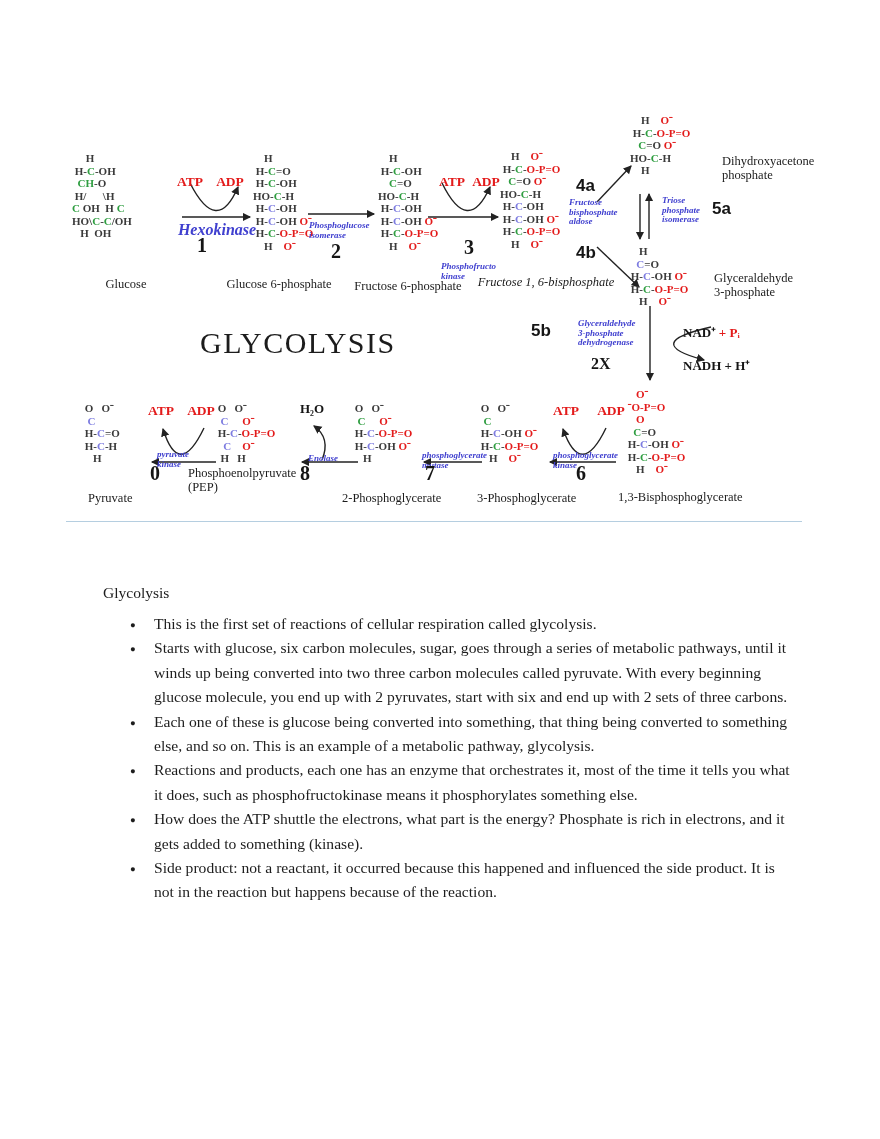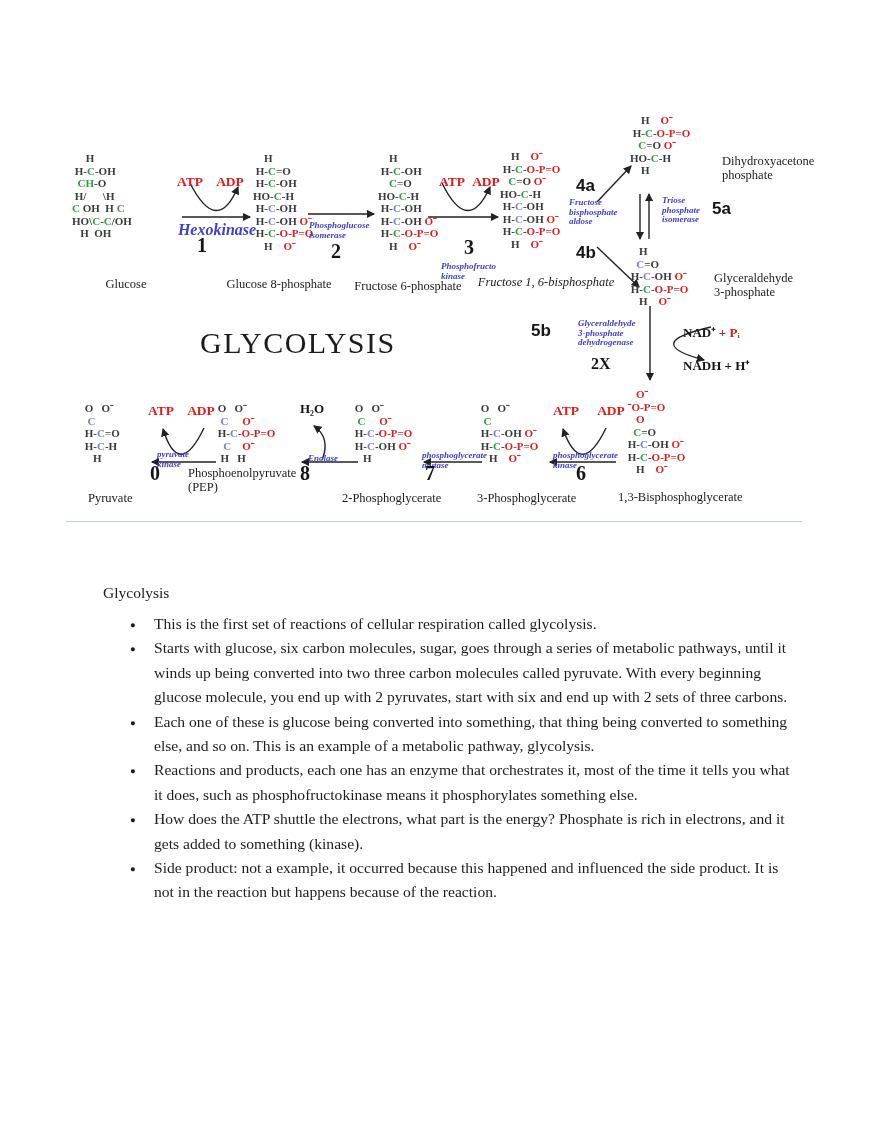--- a/index.html
+++ b/index.html
@@ -64,21 +64,21 @@
       <path d="M288,362 H232" marker-end="url(#ah)"></path>
       <path d="M252,360 Q261,338 244,326" marker-end="url(#ah)"></path>
       <path d="M146,362 H82" marker-end="url(#ah)"></path>
       <path d="M134,328 Q109,380 93,329" marker-end="url(#ah)"></path>
     </g>
   </svg>
   <div id="mol-layer">
       <div class="mol" style="left: 2px; top: 52px;"><div class="mol-line"><span>     H</span></div><div class="mol-line"><span> H-</span><span class="cg">C</span><span>-OH</span></div><div class="mol-line"><span>  </span><span class="cg">CH</span><span>-O</span></div><div class="mol-line"><span> H/      \H</span></div><div class="mol-line"><span class="cg">C</span><span> OH  H </span><span class="cg">C</span></div><div class="mol-line"><span>HO\</span><span class="cg">C</span><span>-</span><span class="cg">C</span><span>/OH</span></div><div class="mol-line"><span>   H  OH</span></div></div>
       <div class="mol-name ctr" style="left: 56px; top: 178px;">Glucose</div>
       <div class="mol" style="left: 183px; top: 52px;"><div class="mol-line"><span>    H</span></div><div class="mol-line"><span> H-</span><span class="cg">C</span><span>=O</span></div><div class="mol-line"><span> H-</span><span class="cg">C</span><span>-OH</span></div><div class="mol-line"><span>HO-</span><span class="cg">C</span><span>-H</span></div><div class="mol-line"><span> H-</span><span class="cb">C</span><span>-OH</span></div><div class="mol-line"><span> H-</span><span class="cb">C</span><span>-OH </span><span class="cr">O⁻</span></div><div class="mol-line"><span> H-</span><span class="cg">C</span><span>-</span><span class="cr">O-P=O</span></div><div class="mol-line"><span>    H    </span><span class="cr">O⁻</span></div></div>
-      <div class="mol-name ctr" style="left: 209px; top: 178px;">Glucose 8-phosphate</div>
+      <div class="mol-name ctr" style="left: 209px; top: 178px;">Glucose 6-phosphate</div>
       <div class="mol" style="left: 308px; top: 52px;"><div class="mol-line"><span>    H</span></div><div class="mol-line"><span> H-</span><span class="cg">C</span><span>-OH</span></div><div class="mol-line"><span>    </span><span class="cg">C</span><span>=O</span></div><div class="mol-line"><span>HO-</span><span class="cg">C</span><span>-H</span></div><div class="mol-line"><span> H-</span><span class="cb">C</span><span>-OH</span></div><div class="mol-line"><span> H-</span><span class="cb">C</span><span>-OH </span><span class="cr">O⁻</span></div><div class="mol-line"><span> H-</span><span class="cg">C</span><span>-</span><span class="cr">O-P=O</span></div><div class="mol-line"><span>    H    </span><span class="cr">O⁻</span></div></div>
       <div class="mol-name ctr" style="left: 338px; top: 180px;">Fructose 6-phosphate</div>
       <div class="mol" style="left: 430px; top: 50px;"><div class="mol-line"><span>    H    </span><span class="cr">O⁻</span></div><div class="mol-line"><span> H-</span><span class="cg">C</span><span>-</span><span class="cr">O-P=O</span></div><div class="mol-line"><span>   </span><span class="cg">C</span><span>=O </span><span class="cr">O⁻</span></div><div class="mol-line"><span>HO-</span><span class="cg">C</span><span>-H</span></div><div class="mol-line"><span> H-</span><span class="cb">C</span><span>-OH</span></div><div class="mol-line"><span> H-</span><span class="cb">C</span><span>-OH </span><span class="cr">O⁻</span></div><div class="mol-line"><span> H-</span><span class="cg">C</span><span>-</span><span class="cr">O-P=O</span></div><div class="mol-line"><span>    H    </span><span class="cr">O⁻</span></div></div>
       <div class="mol-name ctr" style="left: 476px; top: 176px; font-style: italic;">Fructose 1, 6-bisphosphate</div>
       <div class="mol" style="left: 560px; top: 14px;"><div class="mol-line"><span>    H    </span><span class="cr">O⁻</span></div><div class="mol-line"><span> H-</span><span class="cg">C</span><span>-</span><span class="cr">O-P=O</span></div><div class="mol-line"><span>   </span><span class="cg">C</span><span>=O </span><span class="cr">O⁻</span></div><div class="mol-line"><span>HO-</span><span class="cg">C</span><span>-H</span></div><div class="mol-line"><span>    H</span></div></div>
       <div class="mol-name" style="left: 652px; top: 55px;">Dihydroxyacetone
 phosphate</div>
       <div class="mol" style="left: 558px; top: 145px;"><div class="mol-line"><span>    H</span></div><div class="mol-line"><span>   </span><span class="cb">C</span><span>=O</span></div><div class="mol-line"><span> H-</span><span class="cb">C</span><span>-OH </span><span class="cr">O⁻</span></div><div class="mol-line"><span> H-</span><span class="cg">C</span><span>-</span><span class="cr">O-P=O</span></div><div class="mol-line"><span>    H    </span><span class="cr">O⁻</span></div></div>
       <div class="mol-name" style="left: 644px; top: 172px;">Glyceraldehyde
 3-phosphate</div>
@@ -144,15 +144,15 @@
 <div class="divider"></div>
 
 <div class="notes">
   <p class="notes-title">Glycolysis</p>
   <ul id="bullets">
       <li>This is the first set of reactions of cellular respiration called glycolysis.</li>
       <li>Starts with glucose, six carbon molecules, sugar, goes through a series of metabolic pathways, until it winds up being converted into two three carbon molecules called pyruvate. With every beginning glucose molecule, you end up with 2 pyruvates, start with six and end up with 2 sets of three carbons.</li>
       <li>Each one of these is glucose being converted into something, that thing being converted to something else, and so on. This is an example of a metabolic pathway, glycolysis.</li>
       <li>Reactions and products, each one has an enzyme that orchestrates it, most of the time it tells you what it does, such as phosphofructokinase means it phosphorylates something else.</li>
       <li>How does the ATP shuttle the electrons, what part is the energy? Phosphate is rich in electrons, and it gets added to something (kinase).</li>
-      <li>Side product: not a example, it occurred because this happened and influenced the side product. It is not in the reaction but happens because of the reaction.</li>
+      <li>Side product: not a reactant, it occurred because this happened and influenced the side product. It is not in the reaction but happens because of the reaction.</li>
     </ul>
 </div>
 
 </body></html>

